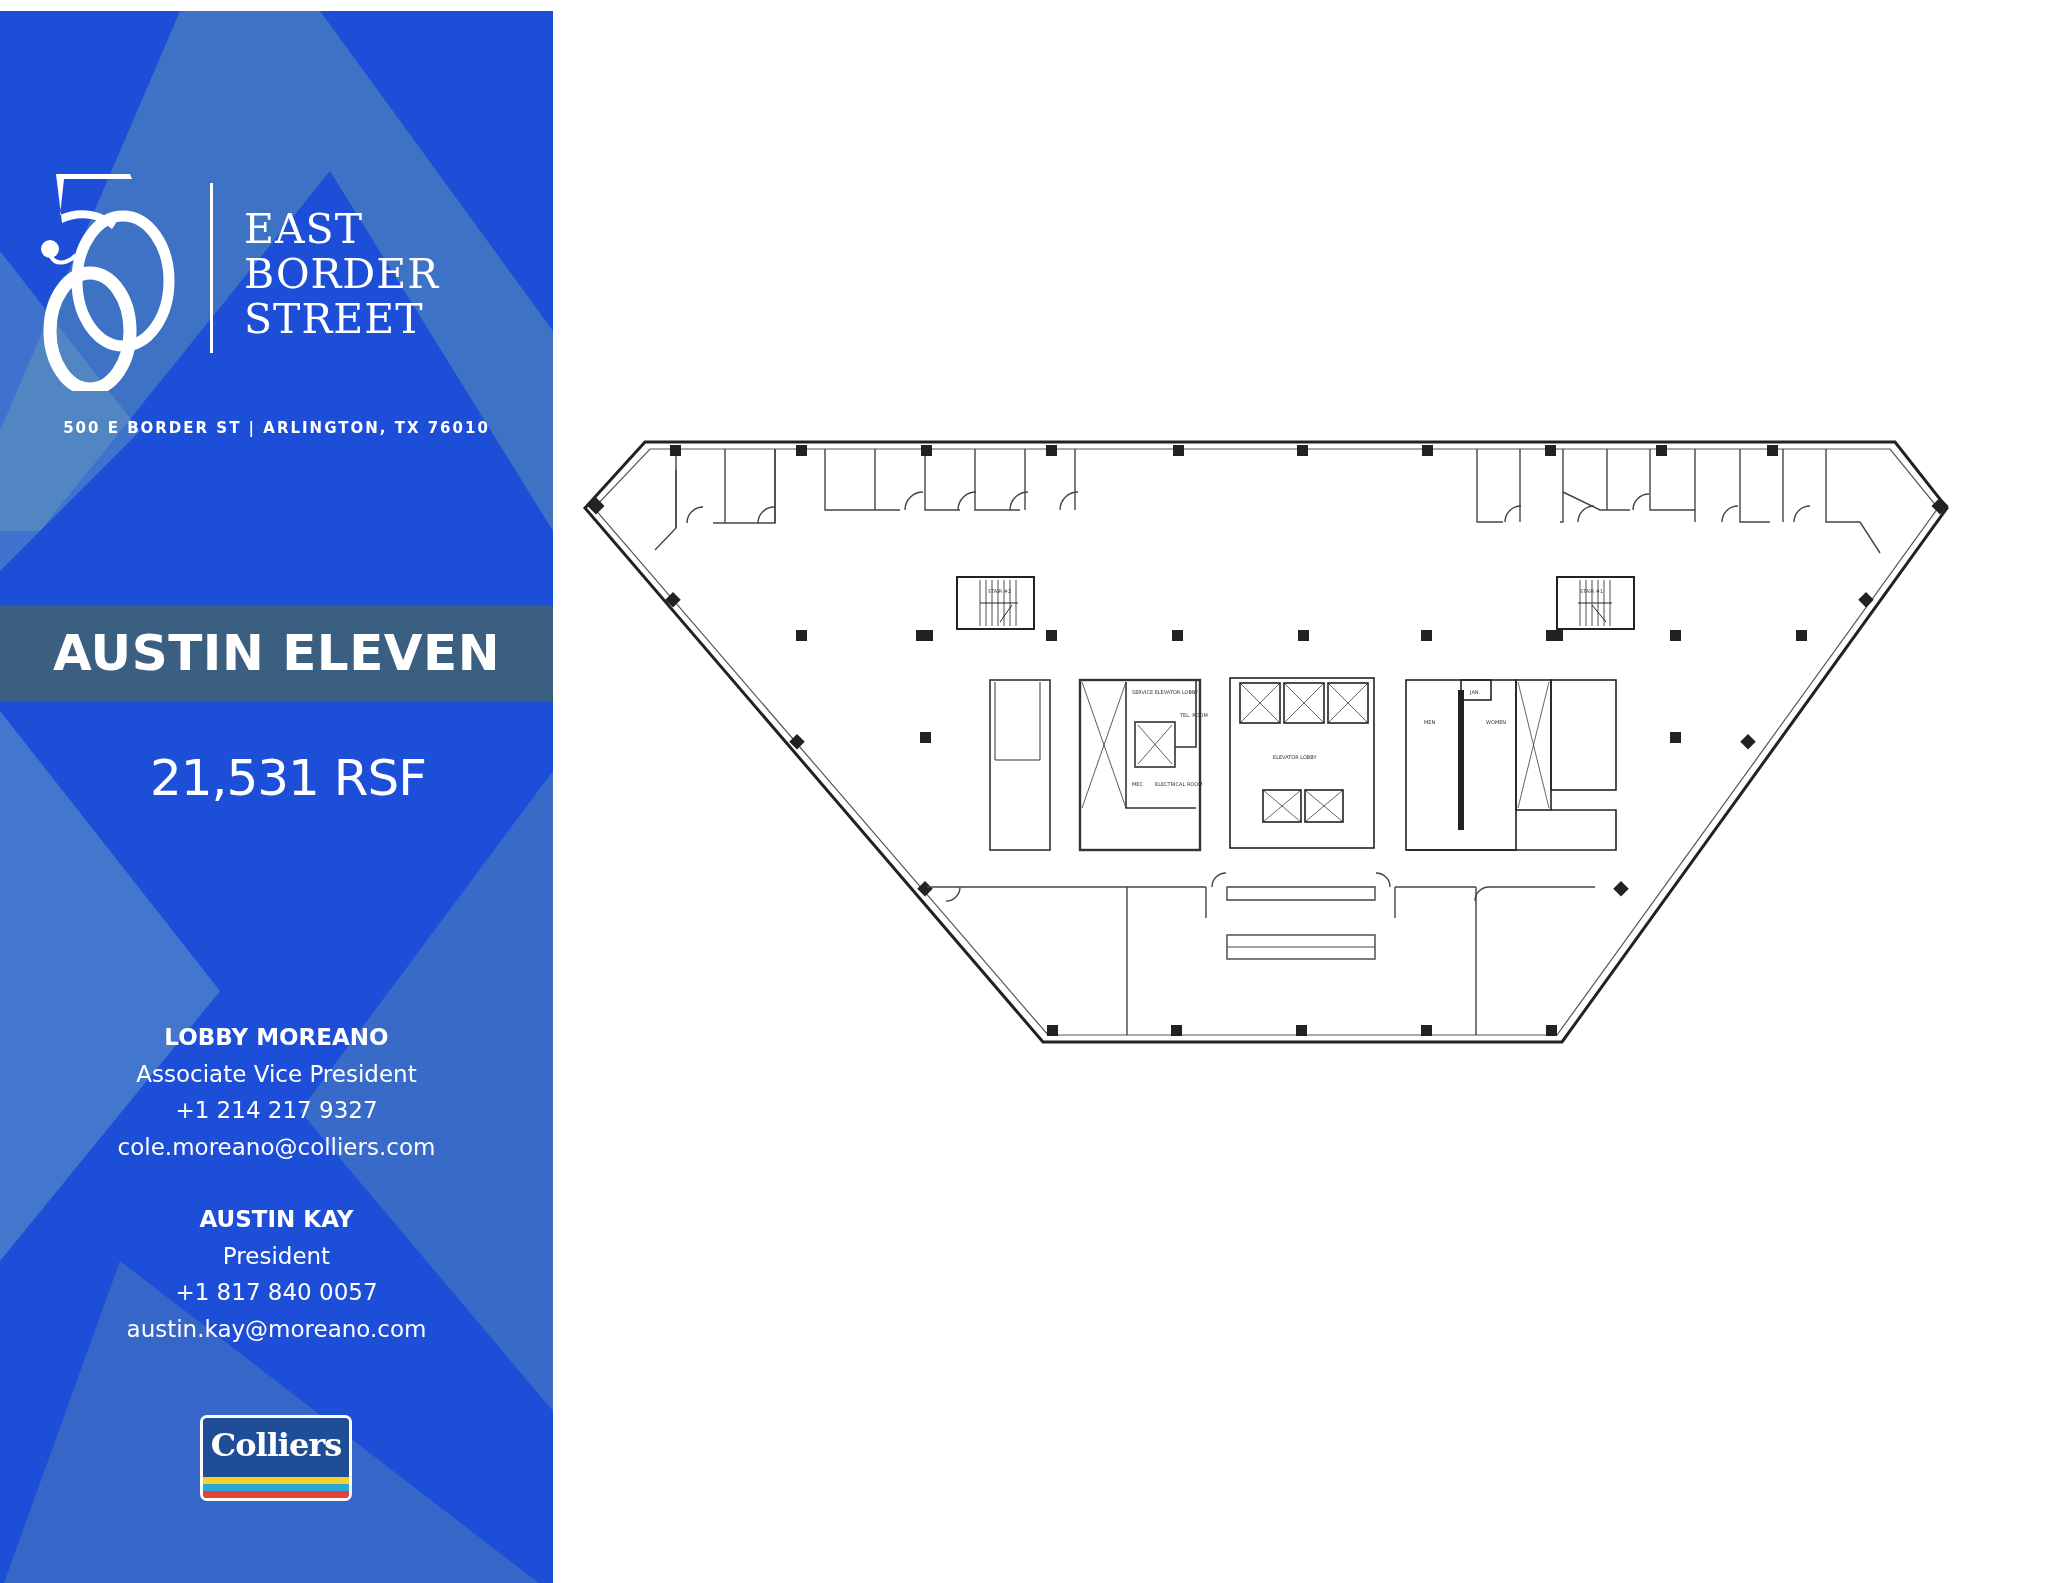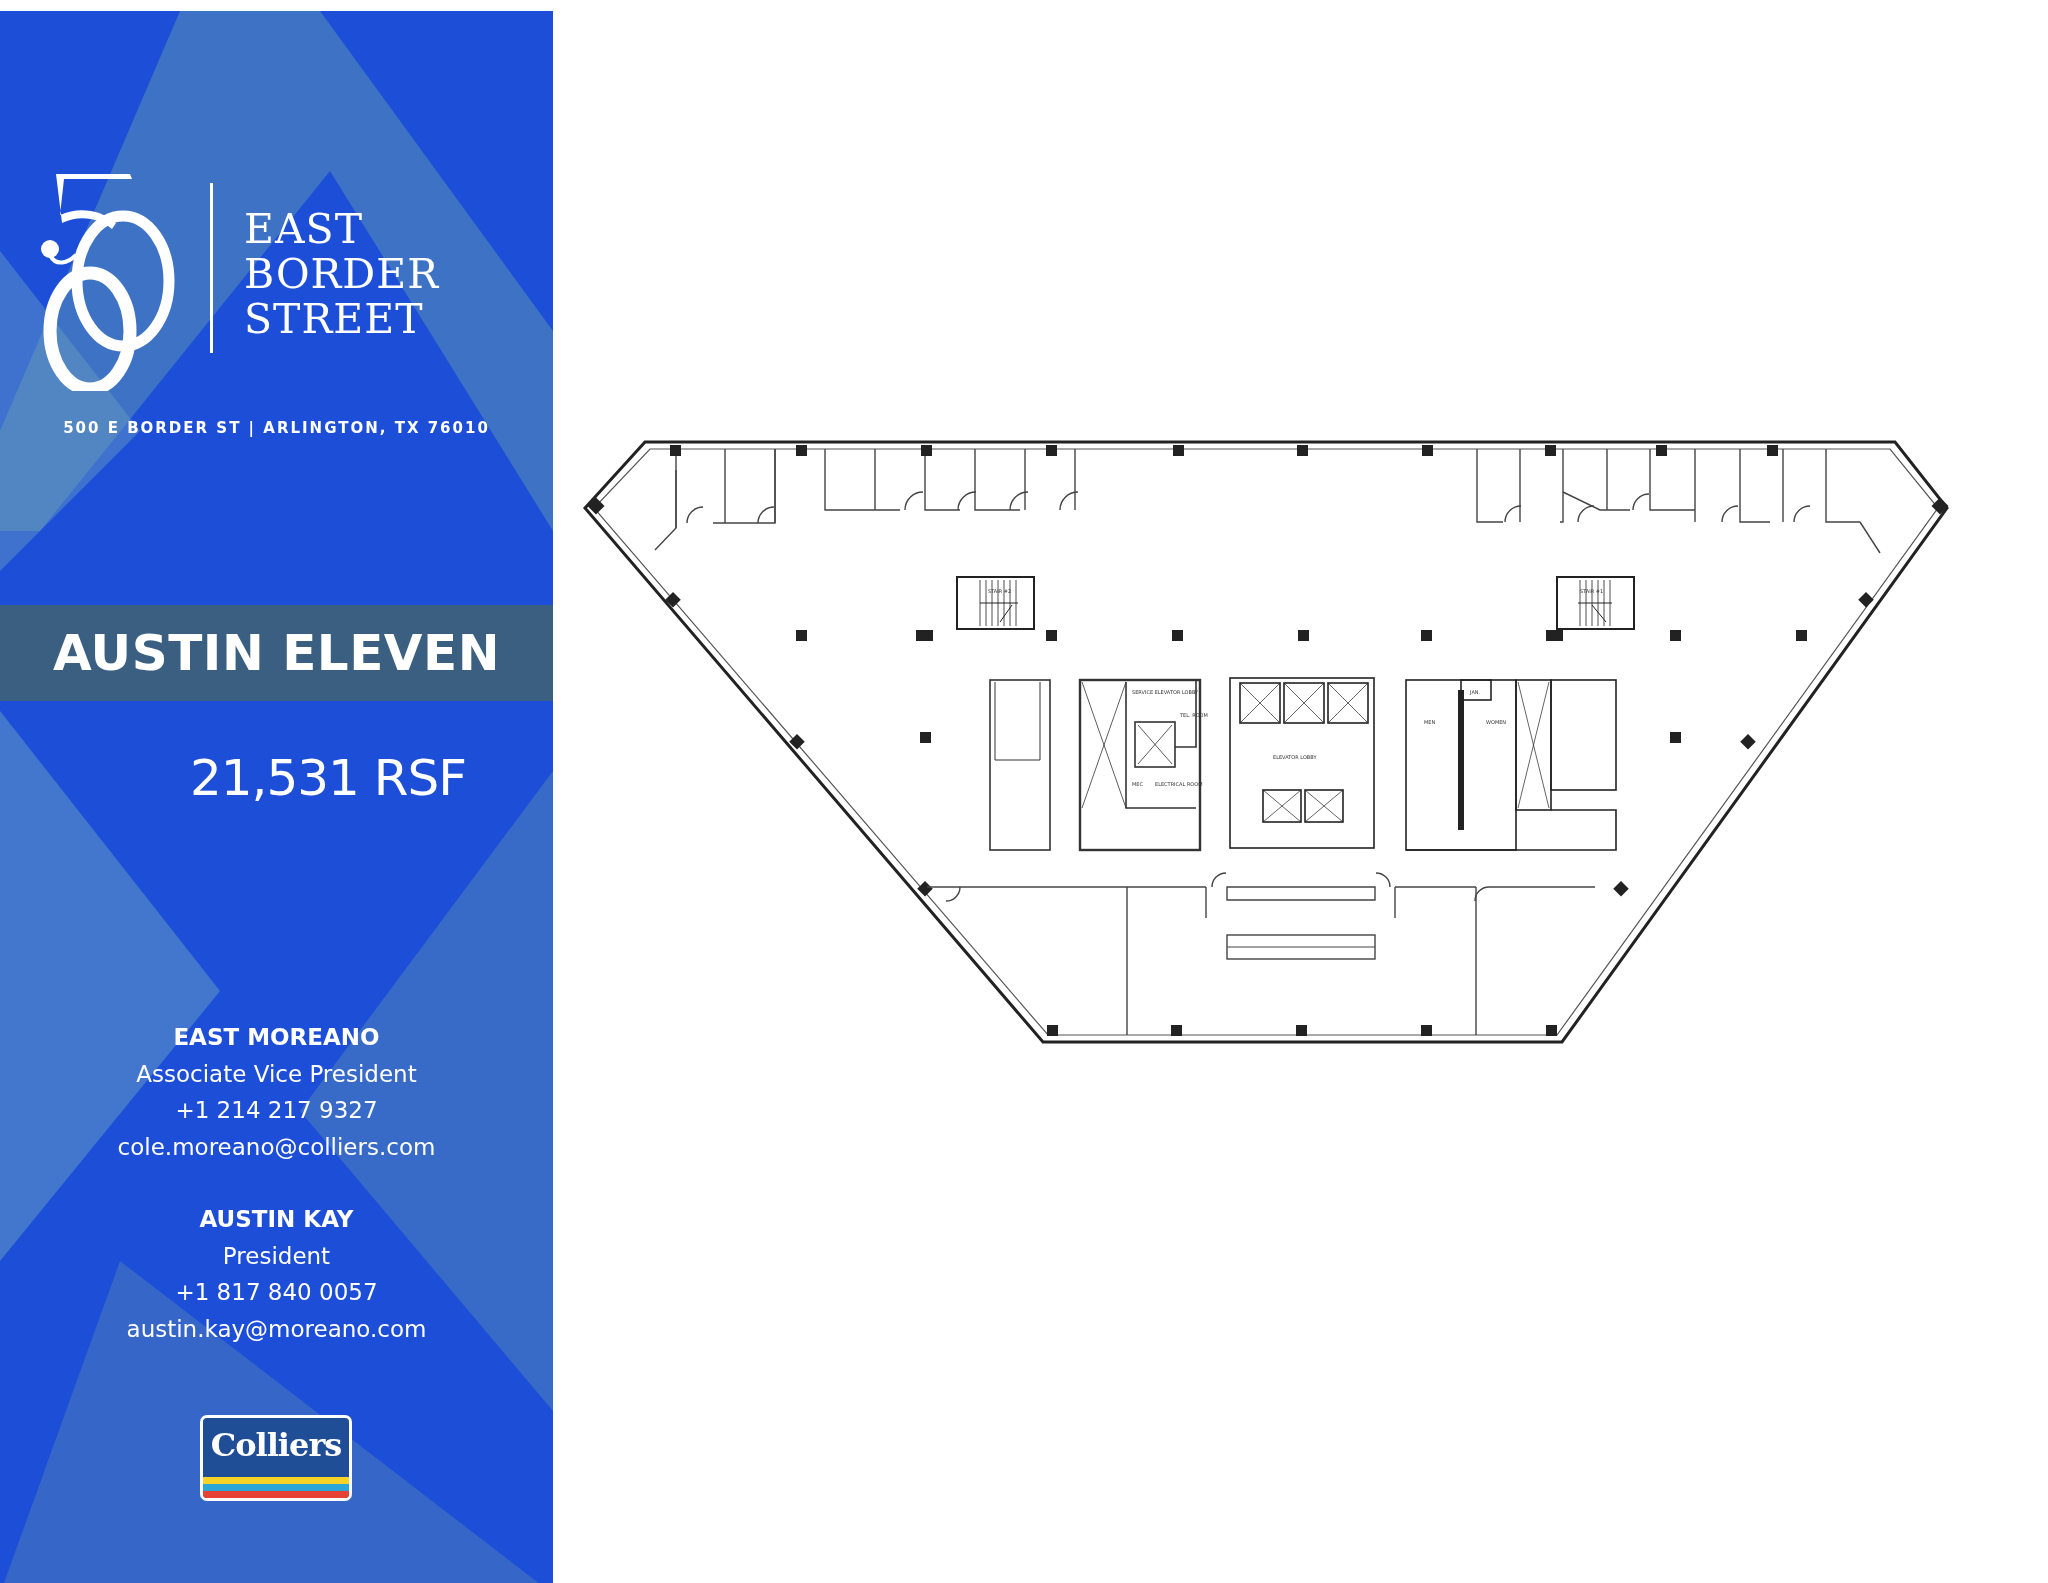--- a/index.html
+++ b/index.html
@@ -7,21 +7,21 @@
   .sidebar { position:absolute; left:0; top:11px; width:553px; height:1583px; background:#1d4ed8; overflow:hidden; }
   .facets { position:absolute; left:0; top:0; width:553px; height:1583px; }
   .logo { position:absolute; left:38px; top:160px; width:480px; height:220px; }
   .logo-num { position:absolute; left:0; top:0; width:150px; height:220px; }
   .logo-divider { position:absolute; left:172px; top:12px; width:3px; height:170px; background:#ffffff; }
   .logo-words { position:absolute; left:206px; top:36px; color:#ffffff; font-family:"DejaVu Serif", serif; font-size:41px; line-height:45px; letter-spacing:1px; }
   .logo-words div { white-space:nowrap; }
   .address { position:absolute; left:0; width:553px; top:408px; text-align:center; color:#ffffff; font-family:"DejaVu Sans", sans-serif; font-weight:bold; font-size:15px; letter-spacing:2px; }
   .banner { position:absolute; left:0; top:594px; width:553px; height:96px; background:#3b5f80; }
   .banner-text { position:absolute; left:0; width:553px; top:18px; text-align:center; color:#ffffff; font-family:"DejaVu Sans", sans-serif; font-weight:bold; font-size:50px; line-height:60px; letter-spacing:0.5px; }
-  .rsf { position:absolute; left:0; width:576px; top:738px; text-align:center; color:#ffffff; font-family:"DejaVu Sans", sans-serif; font-size:50px; font-weight:normal; letter-spacing:-1px;margin-left:40px; }
+  .rsf { position:absolute; left:0; width:576px; top:738px; text-align:center; color:#ffffff; font-family:"DejaVu Sans", sans-serif; font-size:50px; font-weight:normal; letter-spacing:-1px; }
   .contact { position:absolute; left:0; width:553px; text-align:center; color:#ffffff; font-family:"DejaVu Sans", sans-serif; font-size:23px; line-height:36.5px; }
   .contact .name { font-weight:bold; }
   .colliers { position:absolute; left:200px; top:1404px; width:152px; height:86px; border:3px solid #ffffff; border-radius:7px; background:#1f4d96; overflow:hidden; box-sizing:border-box;padding-left:40px; }
   .colliers-text { position:absolute; left:0; width:146px; top:8px; text-align:center; color:#ffffff; font-family:"DejaVu Serif", serif; font-weight:bold; font-size:32px; letter-spacing:-1px; }
   .stripe { position:absolute; left:0; width:146px; height:7px; }
   .plan { position:absolute; left:553px; top:0; width:1495px; height:1583px; }
   .plan svg { position:absolute; left:0; top:0; }
   .plan-label { font-family:"DejaVu Sans", sans-serif; font-size:5px; fill:#333333; }
 </style>
 </head>
@@ -57,21 +57,21 @@
 
   <div class="address">500 E BORDER ST | ARLINGTON, TX 76010</div>
 
   <div class="banner">
     <div class="banner-text">AUSTIN ELEVEN</div>
   </div>
 
   <div class="rsf">21,531 RSF</div>
 
   <div class="contact" style="top:1008px;">
-    <div class="name">EAST MOREANO</div>
+    <div class="name">LOBBY MOREANO</div>
     <div>Associate Vice President</div>
     <div>+1 214 217 9327</div>
     <div>cole.moreano@colliers.com</div>
   </div>
 
   <div class="contact" style="top:1190px;">
     <div class="name">AUSTIN KAY</div>
     <div>President</div>
     <div>+1 817 840 0057</div>
     <div>austin.kay@moreano.com</div>

